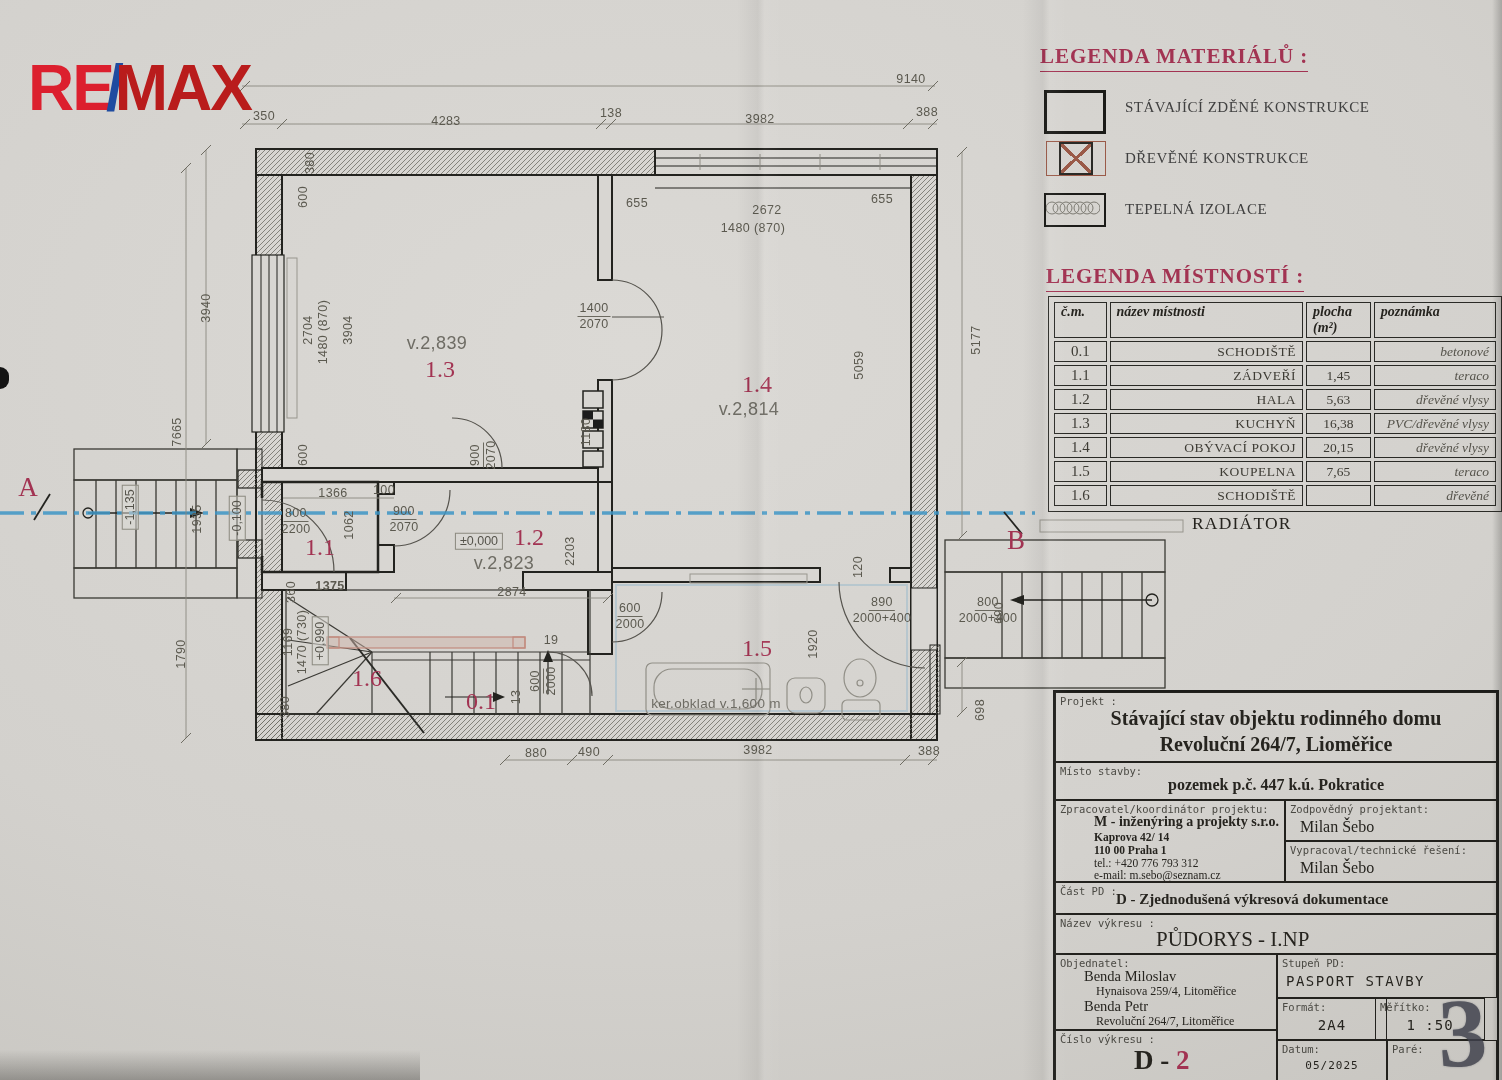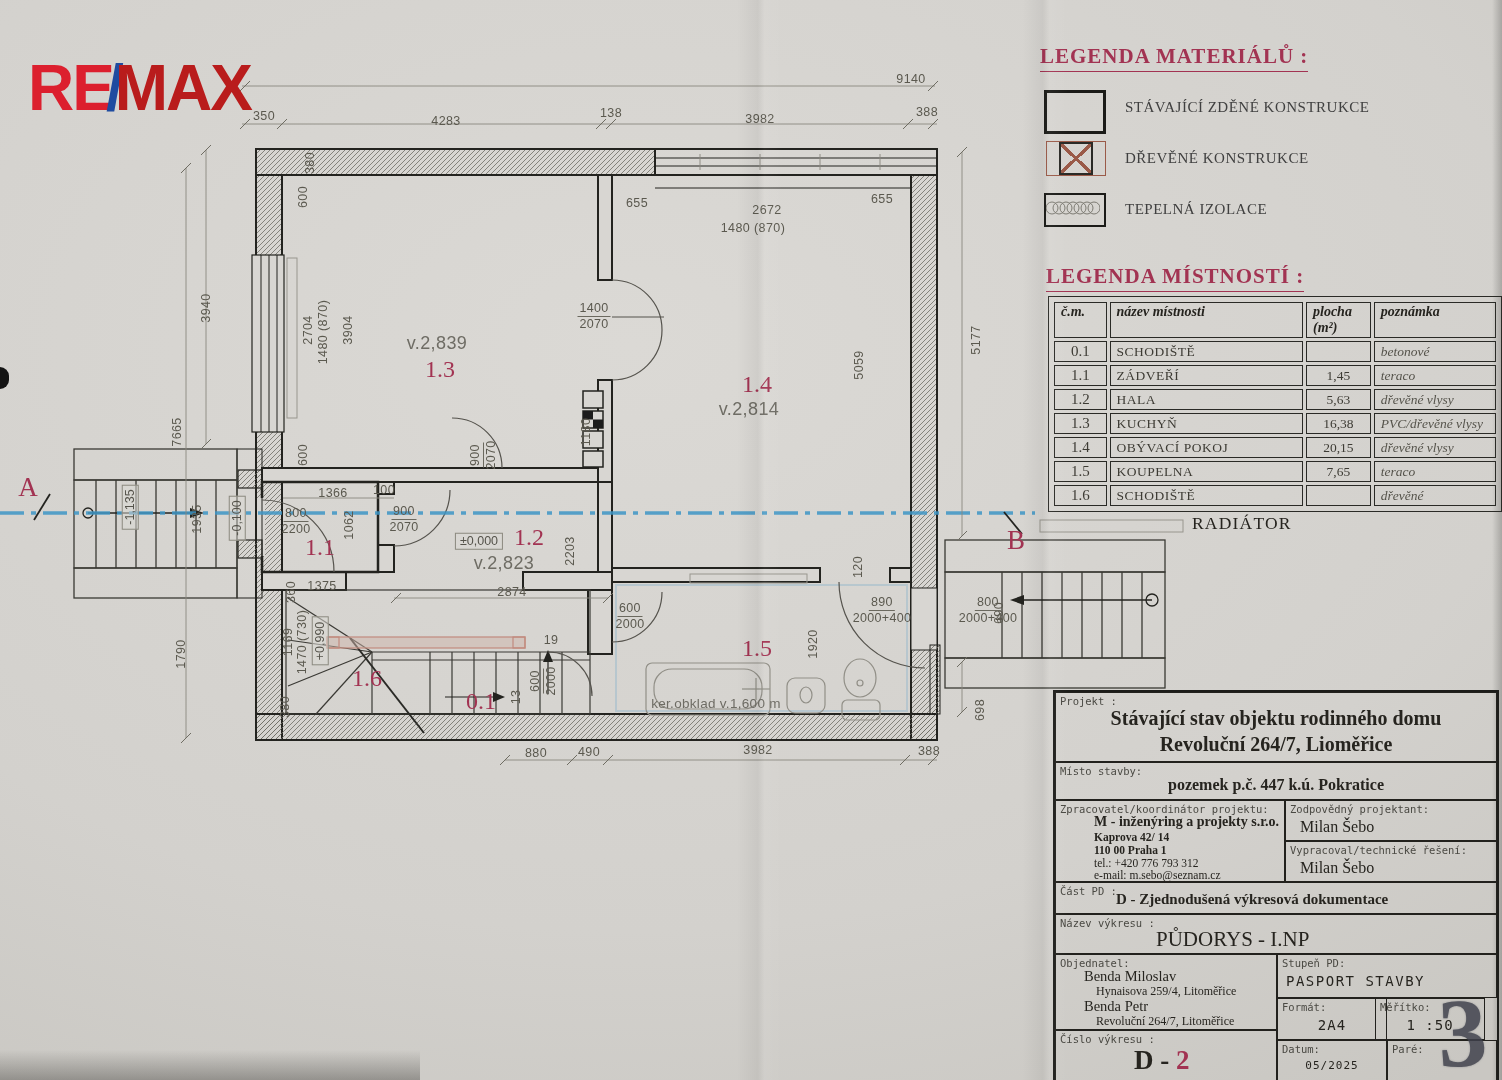--- a/index.html
+++ b/index.html
@@ -51,21 +51,21 @@
   #sw-insul{left:1044px;top:193px;width:58px;height:30px;border:2px solid #1b1b18;}
   .leg-label{position:absolute;left:1125px;font-family:Liberation Serif, serif;font-size:15px;letter-spacing:.5px;color:#404040;}
   #lm-l1{top:99px;} #lm-l2{top:150px;} #lm-l3{top:201px;}
   #radiator-label{position:absolute;left:1192px;top:513px;font-family:"Liberation Serif",serif;font-size:17.5px;letter-spacing:1.2px;color:#26241f;}
 
   
   #room-table{position:absolute;left:1048px;top:296px;border:1.8px solid #2a2a26;padding:2px;}
   #room-table table{border-collapse:separate;border-spacing:3px 3px;}
   #room-table th,#room-table td{border:1.5px solid #2a2a26;padding:1px 6px;font-family:"Liberation Serif",serif;}
   #room-table th{font-style:italic;font-weight:bold;font-size:14px;text-align:left;white-space:pre-line;color:#26241f;vertical-align:top;}
-  #room-table td{font-size:13.5px;color:#3d3b34;}
+  #room-table td{font-size:13.5px;color:#3d3b34;text-align:right;}
   #room-table td.c0{font-size:15px;text-align:center;width:40px;}
   #room-table td.c1{width:190px;letter-spacing:.5px;}
   #room-table td.c2{width:52px;text-align:center;}
   #room-table td.c3{width:112px;font-style:italic;color:#55534b;}
 
   
   #title-block{position:absolute;left:1053px;top:690px;width:442px;height:390px;border:2.2px solid #1c1c19;}
   .tbc{position:absolute;border:1.5px solid #22211d;box-sizing:border-box;}
   .tbl{position:absolute;top:2px;left:4px;font-family:"DejaVu Sans Mono",monospace;font-size:10.5px;color:#4a4943;letter-spacing:0;}
   .serifv{font-family:"Liberation Serif",serif;color:#26241f;}
@@ -284,21 +284,21 @@
     <div class="ann dim" style="left: 303px; top: 455px; transform: translate(-50%, -50%) rotate(-90deg);">600</div>
     <div class="ann dim" style="left: 177px; top: 432px; transform: translate(-50%, -50%) rotate(-90deg);">7665</div>
     <div class="ann dim" style="left: 197px; top: 519px; transform: translate(-50%, -50%) rotate(-90deg);">1935</div>
     <div class="ann dim" style="left: 181px; top: 654px; transform: translate(-50%, -50%) rotate(-90deg);">1790</div>
     <div class="ann dim" style="left: 586px; top: 432px; transform: translate(-50%, -50%) rotate(-90deg);">1180</div>
     <div class="ann dim" style="left: 333px; top: 493px;">1366</div>
     <div class="ann dim" style="left: 384px; top: 490px;">100</div>
     <div class="ann dim" style="left: 349px; top: 525px; transform: translate(-50%, -50%) rotate(-90deg);">1062</div>
     <div class="ann dim" style="left: 512px; top: 592px;">2874</div>
     <div class="ann dim" style="left: 570px; top: 551px; transform: translate(-50%, -50%) rotate(-90deg);">2203</div>
-    <div class="ann dim" style="left: 322px; top: 586px;">1375</div>
+    <div class="ann dim" style="left: 330px; top: 586px; font-weight: bold;">1375</div>
     <div class="ann dim" style="left: 291px; top: 592px; transform: translate(-50%, -50%) rotate(-90deg);">360</div>
     <div class="ann dim" style="left: 288px; top: 642px; transform: translate(-50%, -50%) rotate(-90deg);">1169</div>
     <div class="ann dim" style="left: 302px; top: 642px; transform: translate(-50%, -50%) rotate(-90deg);">1470 (730)</div>
     <div class="ann dim" style="left: 285px; top: 707px; transform: translate(-50%, -50%) rotate(-90deg);">380</div>
     <div class="ann dim" style="left: 551px; top: 640px;">19</div>
     <div class="ann dim" style="left: 516px; top: 697px; transform: translate(-50%, -50%) rotate(-90deg);">13</div>
     <div class="ann dim" style="left: 813px; top: 644px; transform: translate(-50%, -50%) rotate(-90deg);">1920</div>
     <div class="ann dim" style="left: 858px; top: 567px; transform: translate(-50%, -50%) rotate(-90deg);">120</div>
     <div class="ann dim" style="left: 859px; top: 365px; transform: translate(-50%, -50%) rotate(-90deg);">5059</div>
     <div class="ann dim" style="left: 976px; top: 340px; transform: translate(-50%, -50%) rotate(-90deg);">5177</div>

